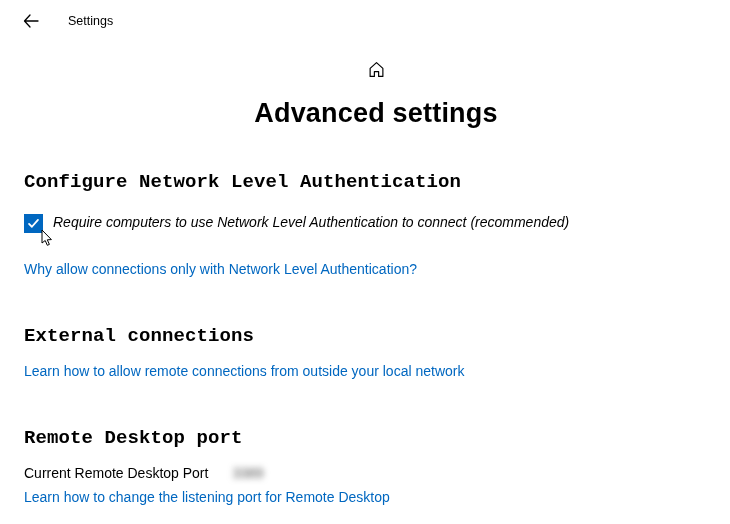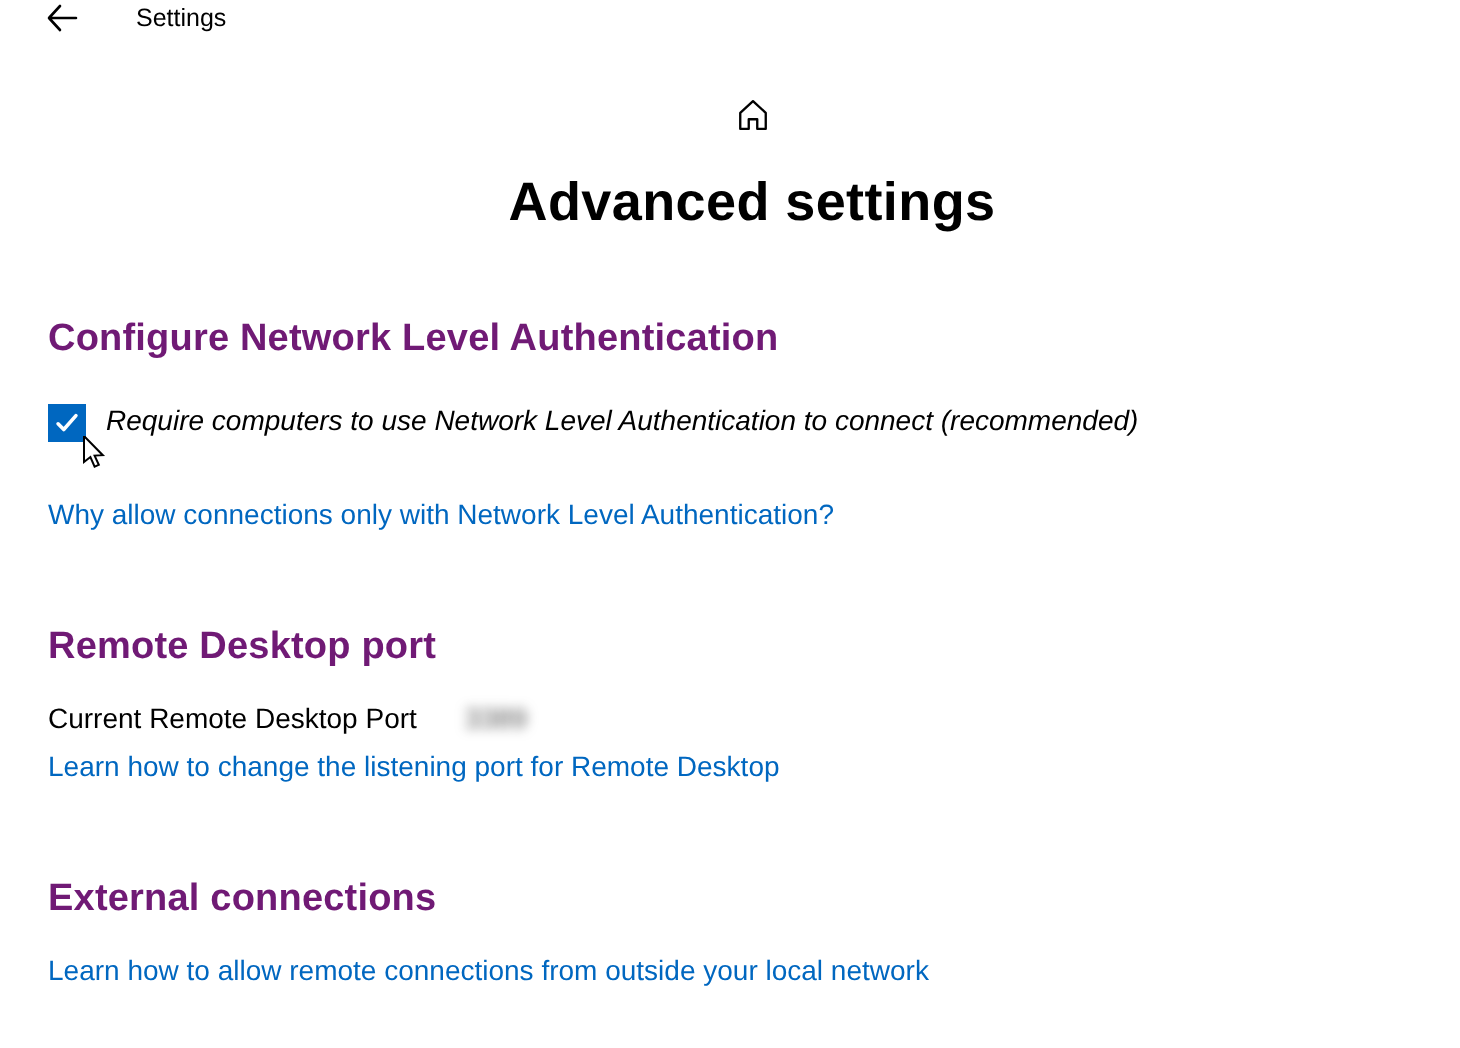--- a/index.html
+++ b/index.html
@@ -8,21 +8,21 @@
       background: #ffffff;
       color: #000000;
       width: 730px;
       height: 524px;
       overflow: hidden;
       font-size: 14px;
     }
     .top-bar {
       display: flex;
       align-items: center;
-      padding: 0 0 0 22px;
+      padding: 12px 0 0 22px;
       gap: 28px;
     }
     .back-arrow {
       width: 18px;
       height: 18px;
       display: flex;
       align-items: center;
       justify-content: center;
       cursor: pointer;
     }
@@ -52,22 +52,23 @@
       font-weight: 600;
       color: #000;
       letter-spacing: 0.2px;
     }
     .content {
       padding: 42px 0 0 24px;
     }
     .section-heading {
       font-size: 19px;
       font-weight: 600;
-      color: #701a75;
+      color: #000000;
       letter-spacing: 0.1px;
+      font-family: Liberation Mono, monospace;
     }
     .section {
       margin-bottom: 48px;
     }
     .checkbox-row {
       display: flex;
       align-items: flex-start;
       margin-top: 20px;
       gap: 10px;
       position: relative;
@@ -162,30 +163,30 @@
       <svg class="cursor-overlay" viewBox="0 0 12 18">
         <path d="M0 0 L0 13 L3.2 10.5 L5.3 15.3 L7.4 14.4 L5.3 9.8 L9.4 9.6 Z" fill="#fff" stroke="#000" stroke-width="1"></path>
       </svg>
     </div>
     <div class="link-row">
       <span class="link">Why allow connections only with Network Level Authentication?</span>
     </div>
   </div>
 
   <div class="section">
+    <h2 class="section-heading">External connections</h2>
+    <div class="section2-link">
+      <span class="link">Learn how to allow remote connections from outside your local network</span>
+    </div>
+  </div>
+
+  <div class="section">
     <h2 class="section-heading">Remote Desktop port</h2>
     <div class="port-row">
       <span class="port-label">Current Remote Desktop Port</span>
       <span class="port-value">3389</span>
     </div>
     <div class="port-link">
       <span class="link">Learn how to change the listening port for Remote Desktop</span>
     </div>
   </div>
 
-  <div class="section">
-    <h2 class="section-heading">External connections</h2>
-    <div class="section2-link">
-      <span class="link">Learn how to allow remote connections from outside your local network</span>
-    </div>
-  </div>
-
 </div>
 
 </body></html>

